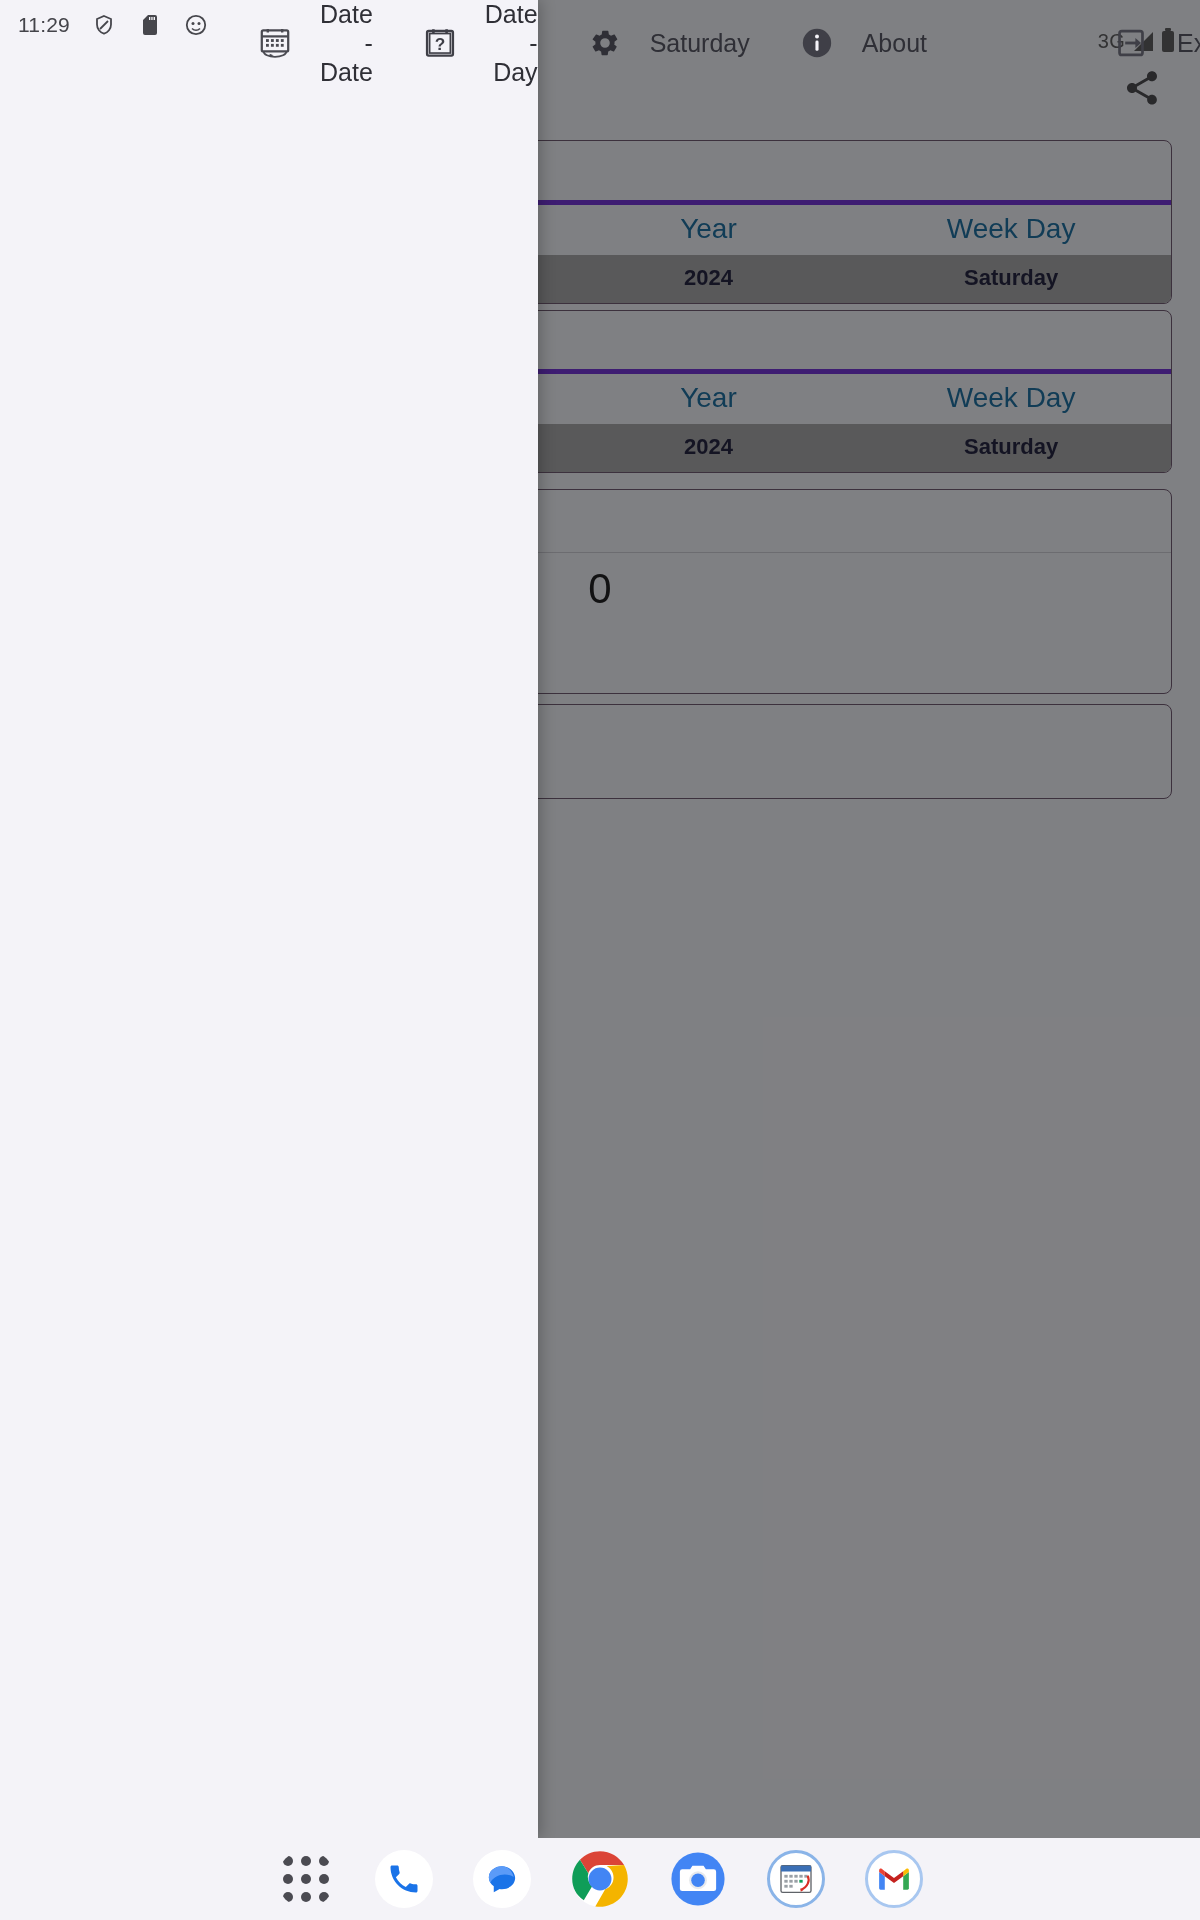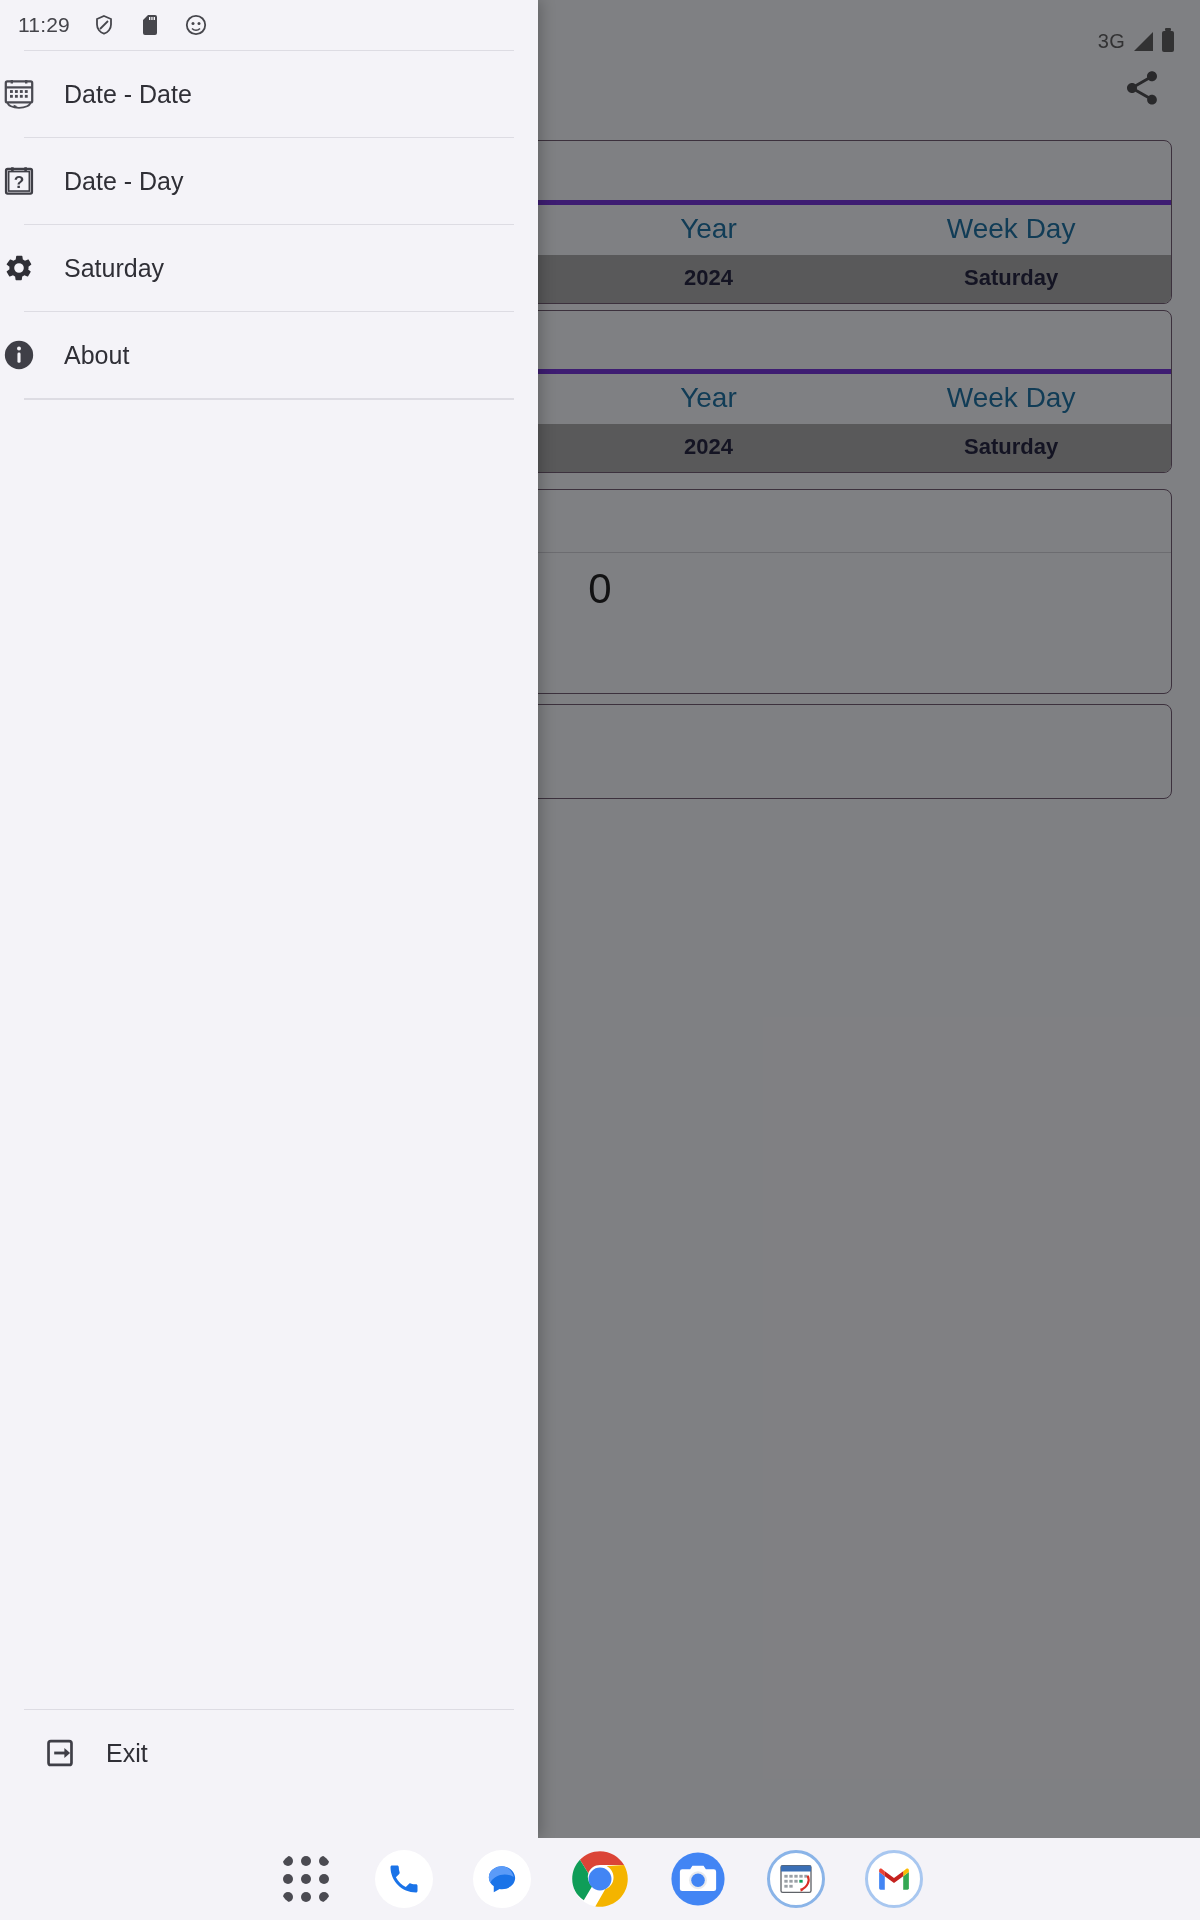--- a/index.html
+++ b/index.html
@@ -144,21 +144,21 @@
     background: rgba(30,30,32,0.30);
     pointer-events: none;
   }
 
   
   #drawer {
     position: absolute; left: 0; top: 0;
     width: 538px; height: 1838px;
     background: #f4f3f8;
     box-shadow: 3px 0 14px rgba(0,0,0,0.24);
-    display: flex; flex-direction: column; text-align: right;
+    display: flex; flex-direction: row; text-align: right;
   }
 
   #drawer-statusbar {
     height: 50px;
     display: flex; align-items: center;
     padding-left: 18px;
     gap: 22px;
   }
   #clock { font-size: 21px; color: #44444a; letter-spacing: .2px; }
   .sb-ico { width: 24px; height: 24px; display:block; }

